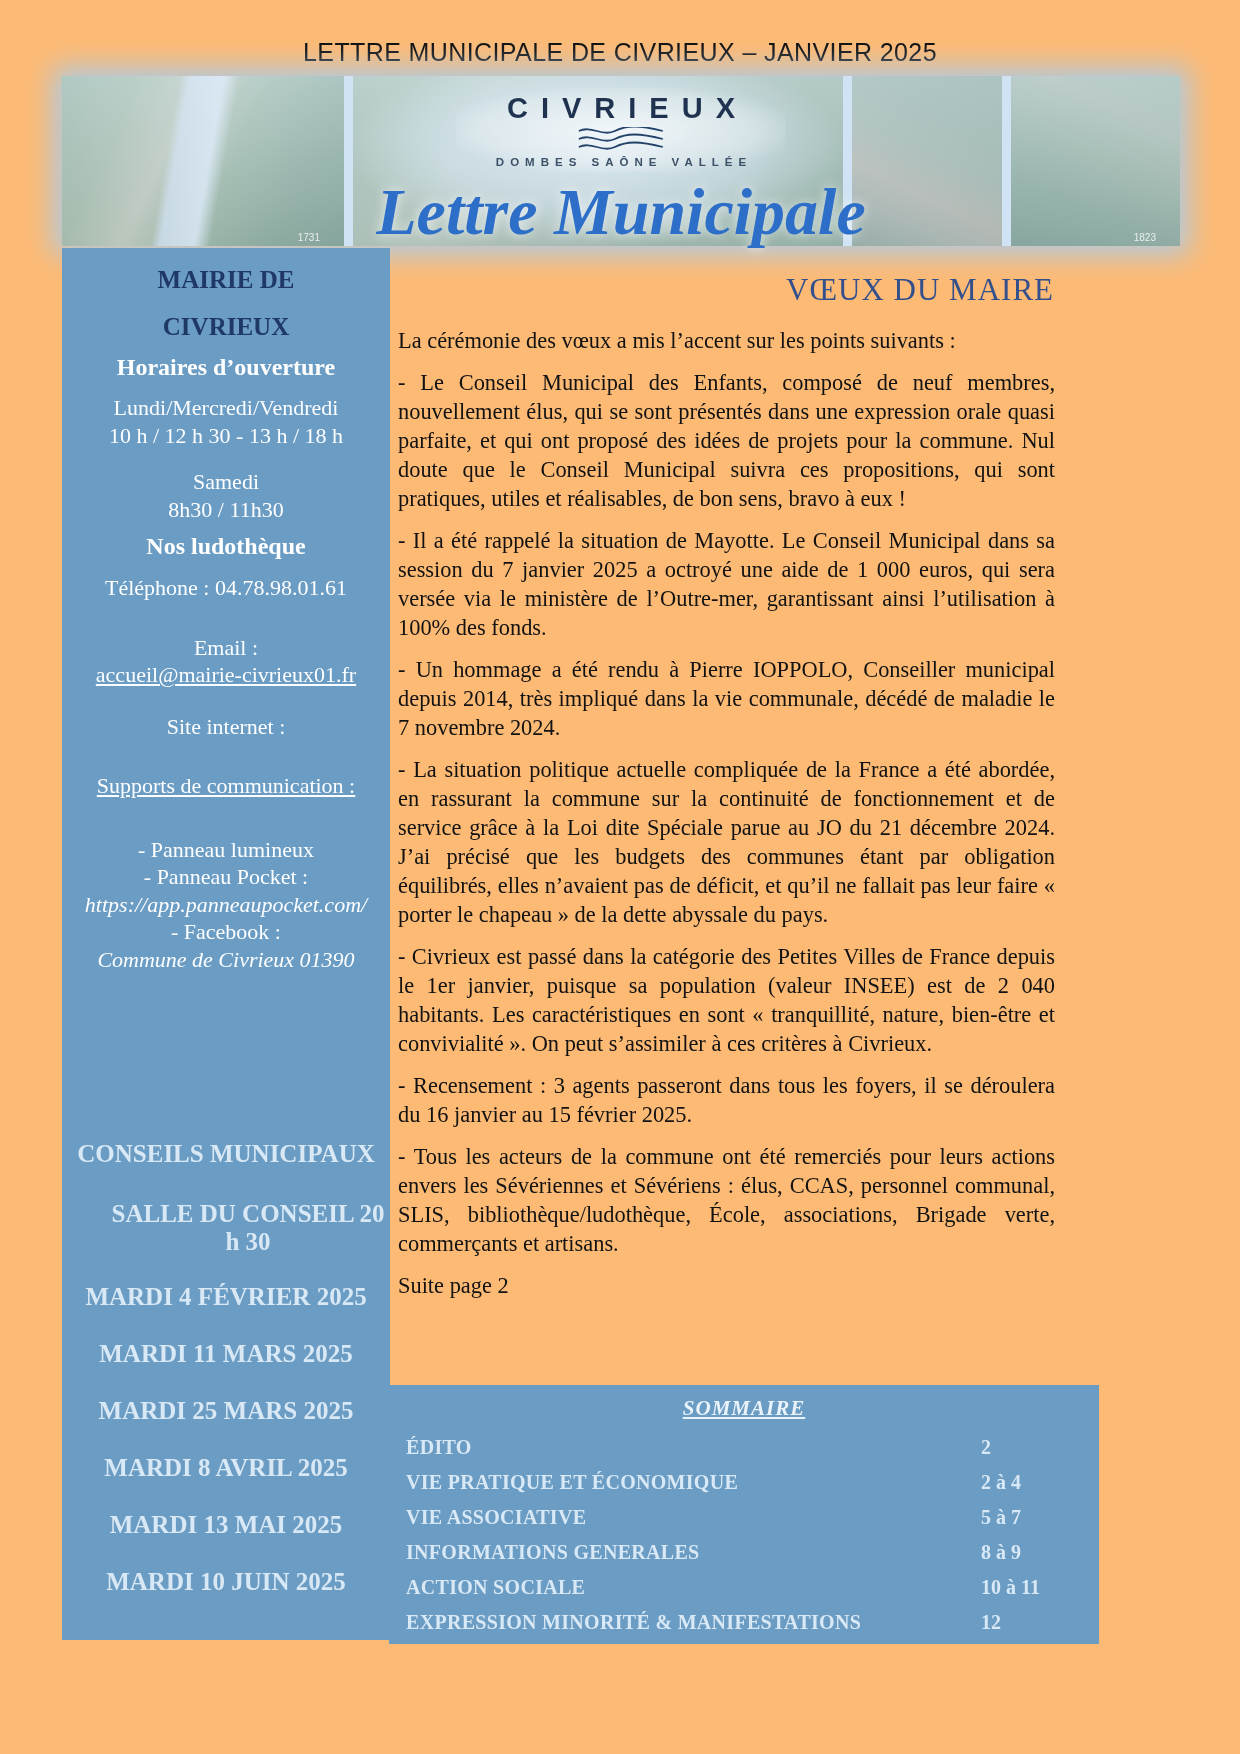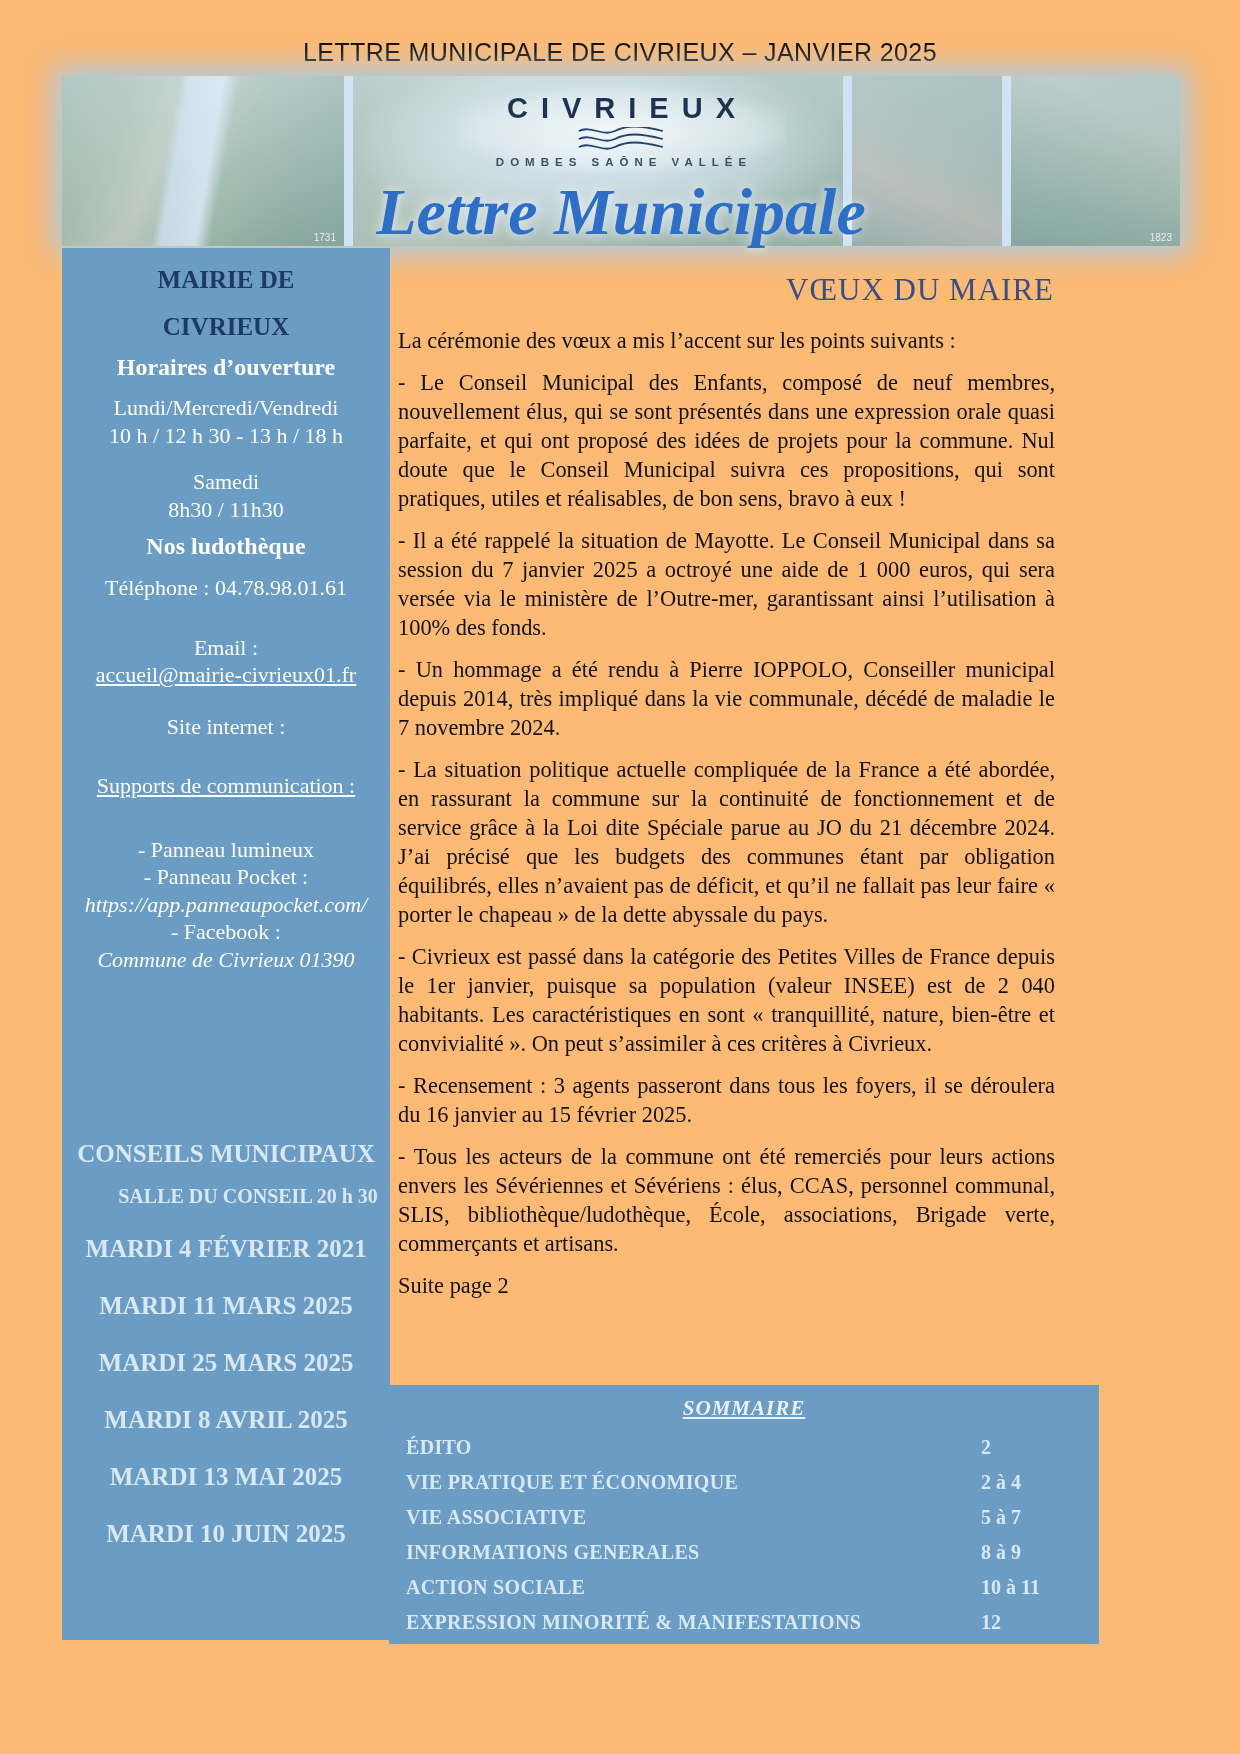--- a/index.html
+++ b/index.html
@@ -25,21 +25,21 @@
   .p2 { flex:492 0 0;
         background:
           radial-gradient(ellipse at 50% 42%, rgba(255,255,255,0.88) 0%, rgba(241,247,251,0.55) 45%, rgba(222,234,242,0) 72%),
           linear-gradient(115deg, #9db08d 0%, #b8bfa0 25%, #aab394 45%, #98a988 65%, #88a07f 100%); }
   .p3 { flex:150 0 0;
         background:
           linear-gradient(25deg, #8d9c82 0%, #a8a890 20%, #b9ac92 35%, #9aa689 55%, #8a9d80 75%, #7b9377 100%); }
   .p4 { flex:170 0 0;
         background:
           linear-gradient(205deg, #93a584 0%, #a5ad8d 25%, #8ea27f 50%, #7f987a 70%, #739072 100%); }
-  .wm { position:absolute; right:8px; bottom:3px; z-index:2;
+  .wm { position:absolute; right:24px; bottom:3px; z-index:2;
         font-family:"Liberation Sans", sans-serif; font-size:10px;
         color:rgba(255,255,255,0.8); }
 
   .banner-logo { position:absolute; left:50%; top:12px; transform:translateX(-50%);
                  z-index:3; text-align:center; padding:4px 34px;
                  background:radial-gradient(ellipse at center, rgba(255,255,255,0.65) 0%, rgba(255,255,255,0.25) 60%, rgba(255,255,255,0) 78%); }
   .logo-name { font-family:"Liberation Sans", sans-serif; font-size:29px; font-weight:600;
                letter-spacing:13px; padding-left:13px; color:#1f3350; }
   .logo-waves { display:block; margin:2px auto 0 auto; }
   .logo-tagline { font-family:"Liberation Sans", sans-serif; font-size:11.5px; font-weight:600;
@@ -55,21 +55,21 @@
   .side2 { top:1120px; height:520px; }
   .s-navy  { color:#1f3864; font-weight:bold; font-size:25px; }
   .s-head  { color:#ffffff; font-weight:bold; font-size:24px; }
   .s-text  { font-size:22px; line-height:1.25; }
   .s-link  { text-decoration:underline; cursor:pointer; }
   .s-ital  { font-style:italic; }
   .mt18{margin-top:18px}.mt19{margin-top:19px}.mt13{margin-top:13px}.mt10{margin-top:10px}
   .mt14{margin-top:14px}.mt24{margin-top:24px}.mt32{margin-top:32px}.mt36{margin-top:36px}
   .light { color:#d8e8f5; }
   .side2 .h1 { margin-top:20px; font-weight:bold; font-size:25px; }
-  .side2 .h2 { margin-top:17px; font-weight:bold; font-size:20px;padding-left:44px; }
+  .side2 .h2 { margin-top:32px; font-weight:bold; font-size:25px;padding-left:44px; }
   .dates-list { margin-top:27px; }
   .dates-list p { margin:0 0 29px 0; font-weight:bold; font-size:25px; color:#d8e8f5; }
 
   
   .voeux-title { position:absolute; left:398px; top:272px; width:656px; text-align:right;
                  font-size:31px; letter-spacing:1px; color:#34508c; }
   .voeux-body { position:absolute; left:398px; top:326px; width:657px; }
   .voeux-body p { margin:0 0 13px 0; font-size:22.4px; line-height:1.295;
                   text-align:justify; color:#121212; }
   .voeux-body p.suite { text-align:left; margin-top:6px; }
@@ -135,21 +135,21 @@
     <div class="s-text s-ital">https://app.panneaupocket.com/</div>
     <div class="s-text">- Facebook :</div>
     <div class="s-text s-ital">Commune de Civrieux 01390</div>
   </div>
 
   <div class="side side2">
     <div class="h1 light">CONSEILS MUNICIPAUX</div>
     <div class="h2 light">SALLE DU CONSEIL 20 h 30</div>
     <div class="dates-list">
 
-        <p>MARDI 4 FÉVRIER 2021</p>
+        <p>MARDI 4 FÉVRIER 2025</p>
 
         <p>MARDI 11 MARS 2025</p>
 
         <p>MARDI 25 MARS 2025</p>
 
         <p>MARDI 8 AVRIL 2025</p>
 
         <p>MARDI 13 MAI 2025</p>
 
         <p>MARDI 10 JUIN 2025</p>

